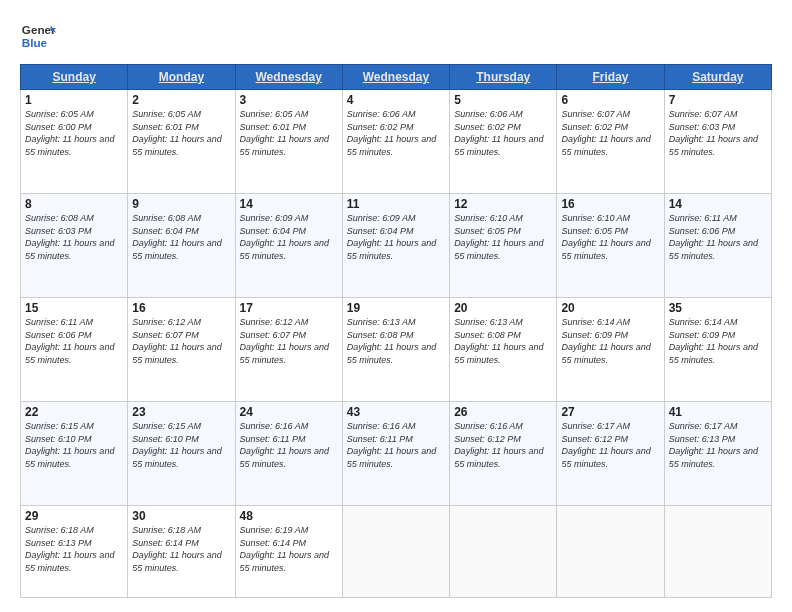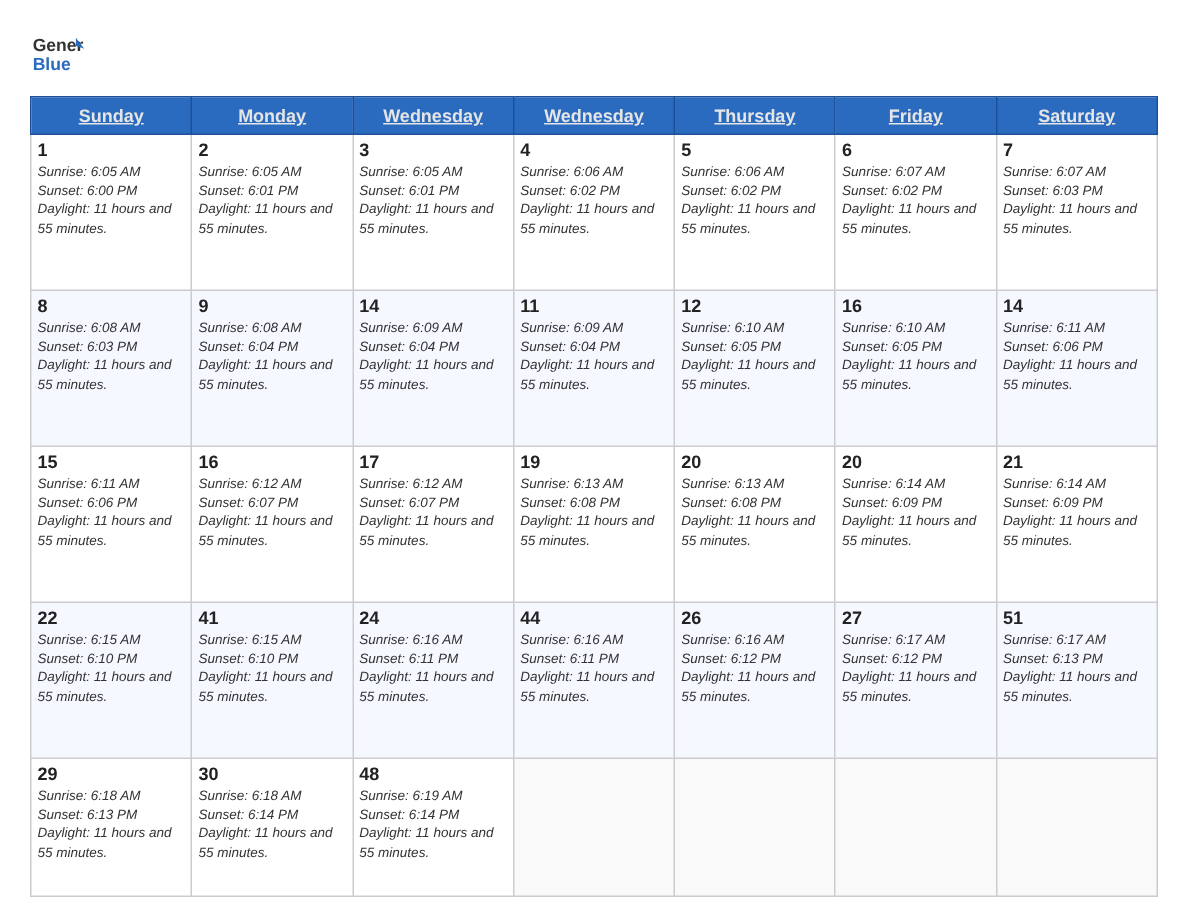--- a/index.html
+++ b/index.html
@@ -143,30 +143,30 @@
           <td><span class="day-num">16</span><span class="day-info">Sunrise: 6:10 AM<br>Sunset: 6:05 PM<br>Daylight: 11 hours and 55 minutes.</span></td>
           <td><span class="day-num">14</span><span class="day-info">Sunrise: 6:11 AM<br>Sunset: 6:06 PM<br>Daylight: 11 hours and 55 minutes.</span></td>
         </tr>
         <tr>
           <td><span class="day-num">15</span><span class="day-info">Sunrise: 6:11 AM<br>Sunset: 6:06 PM<br>Daylight: 11 hours and 55 minutes.</span></td>
           <td><span class="day-num">16</span><span class="day-info">Sunrise: 6:12 AM<br>Sunset: 6:07 PM<br>Daylight: 11 hours and 55 minutes.</span></td>
           <td><span class="day-num">17</span><span class="day-info">Sunrise: 6:12 AM<br>Sunset: 6:07 PM<br>Daylight: 11 hours and 55 minutes.</span></td>
           <td><span class="day-num">19</span><span class="day-info">Sunrise: 6:13 AM<br>Sunset: 6:08 PM<br>Daylight: 11 hours and 55 minutes.</span></td>
           <td><span class="day-num">20</span><span class="day-info">Sunrise: 6:13 AM<br>Sunset: 6:08 PM<br>Daylight: 11 hours and 55 minutes.</span></td>
           <td><span class="day-num">20</span><span class="day-info">Sunrise: 6:14 AM<br>Sunset: 6:09 PM<br>Daylight: 11 hours and 55 minutes.</span></td>
-          <td><span class="day-num">21</span><span class="day-info">Sunrise: 6:14 AM<br>Sunset: 6:09 PM<br>Daylight: 11 hours and 55 minutes.</span></td>
+          <td><span class="day-num">35</span><span class="day-info">Sunrise: 6:14 AM<br>Sunset: 6:09 PM<br>Daylight: 11 hours and 55 minutes.</span></td>
         </tr>
         <tr>
           <td><span class="day-num">22</span><span class="day-info">Sunrise: 6:15 AM<br>Sunset: 6:10 PM<br>Daylight: 11 hours and 55 minutes.</span></td>
-          <td><span class="day-num">41</span><span class="day-info">Sunrise: 6:15 AM<br>Sunset: 6:10 PM<br>Daylight: 11 hours and 55 minutes.</span></td>
+          <td><span class="day-num">23</span><span class="day-info">Sunrise: 6:15 AM<br>Sunset: 6:10 PM<br>Daylight: 11 hours and 55 minutes.</span></td>
           <td><span class="day-num">24</span><span class="day-info">Sunrise: 6:16 AM<br>Sunset: 6:11 PM<br>Daylight: 11 hours and 55 minutes.</span></td>
-          <td><span class="day-num">44</span><span class="day-info">Sunrise: 6:16 AM<br>Sunset: 6:11 PM<br>Daylight: 11 hours and 55 minutes.</span></td>
+          <td><span class="day-num">43</span><span class="day-info">Sunrise: 6:16 AM<br>Sunset: 6:11 PM<br>Daylight: 11 hours and 55 minutes.</span></td>
           <td><span class="day-num">26</span><span class="day-info">Sunrise: 6:16 AM<br>Sunset: 6:12 PM<br>Daylight: 11 hours and 55 minutes.</span></td>
           <td><span class="day-num">27</span><span class="day-info">Sunrise: 6:17 AM<br>Sunset: 6:12 PM<br>Daylight: 11 hours and 55 minutes.</span></td>
-          <td><span class="day-num">51</span><span class="day-info">Sunrise: 6:17 AM<br>Sunset: 6:13 PM<br>Daylight: 11 hours and 55 minutes.</span></td>
+          <td><span class="day-num">41</span><span class="day-info">Sunrise: 6:17 AM<br>Sunset: 6:13 PM<br>Daylight: 11 hours and 55 minutes.</span></td>
         </tr>
         <tr>
           <td><span class="day-num">29</span><span class="day-info">Sunrise: 6:18 AM<br>Sunset: 6:13 PM<br>Daylight: 11 hours and 55 minutes.</span></td>
           <td><span class="day-num">30</span><span class="day-info">Sunrise: 6:18 AM<br>Sunset: 6:14 PM<br>Daylight: 11 hours and 55 minutes.</span></td>
           <td><span class="day-num">48</span><span class="day-info">Sunrise: 6:19 AM<br>Sunset: 6:14 PM<br>Daylight: 11 hours and 55 minutes.</span></td>
           <td class="empty-cell"></td>
           <td class="empty-cell"></td>
           <td class="empty-cell"></td>
           <td class="empty-cell"></td>
         </tr>

